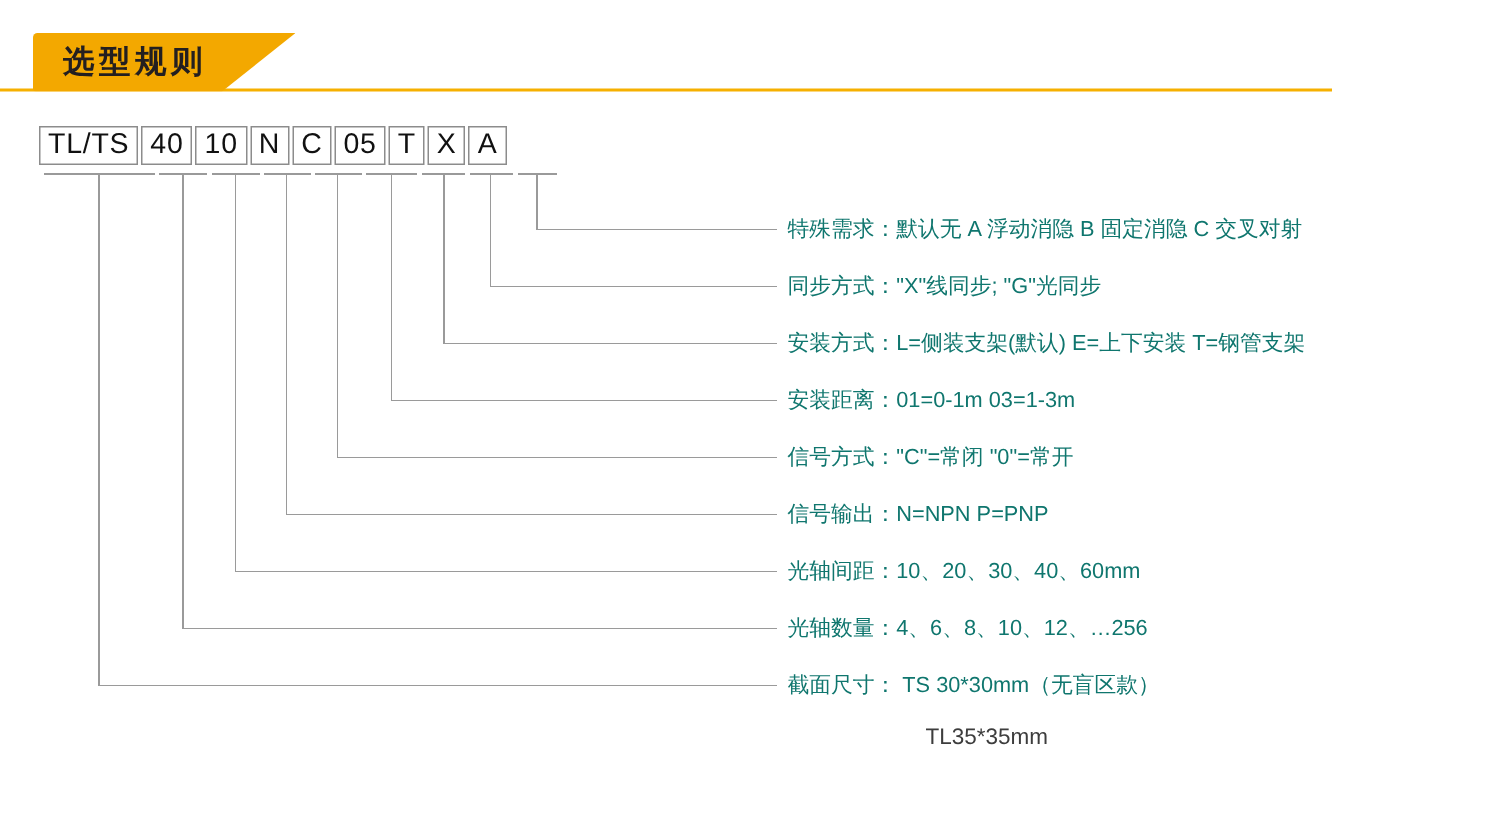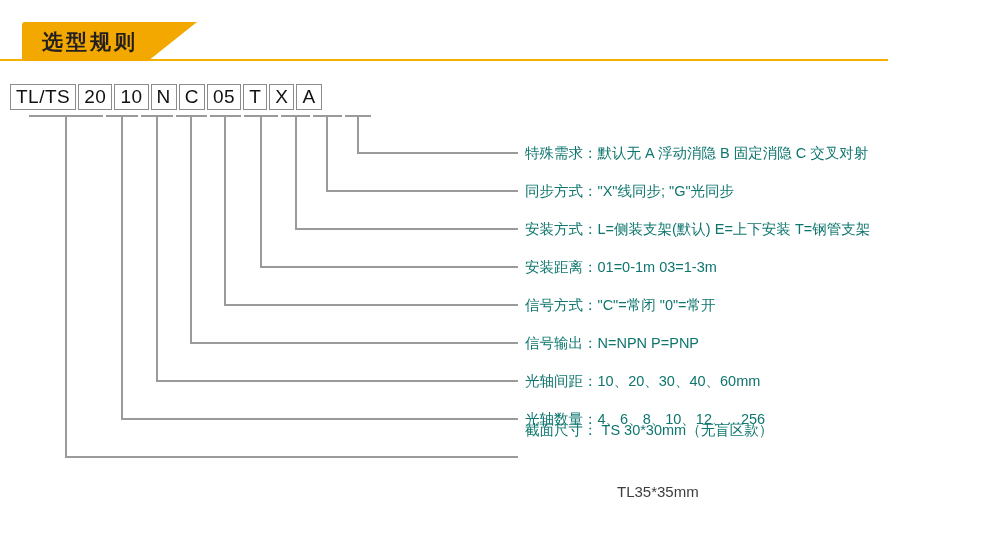--- a/index.html
+++ b/index.html
@@ -71,21 +71,21 @@
     vertical-align: super;
     font-style: normal;
     font-weight: normal;
     color: #3a3a3a;
     letter-spacing: 0;
   }
 
   
   #code-row {
     position: absolute;
-    left: 10px;
+    left: 26px;
     top: 84px;
     display: flex;
     align-items: stretch;
     gap: 2px;
   }
   .code-box {
     border: 1px solid #8c8c8c;
     background: #ffffff;
     height: 26px;
     box-sizing: border-box;
@@ -133,21 +133,21 @@
 <div id="page">
 
   <div id="header-rule"></div>
 
   <div id="section-banner"></div>
   <div id="section-banner-label">选型规则</div>
 
 
   <div id="code-row">
     <div class="code-box">TL/TS</div>
-    <div class="code-box">20</div>
+    <div class="code-box">40</div>
     <div class="code-box">10</div>
     <div class="code-box">N</div>
     <div class="code-box">C</div>
     <div class="code-box">05</div>
     <div class="code-box">T</div>
     <div class="code-box">X</div>
     <div class="code-box">A</div>
   </div>
 
   <svg id="connectors" viewBox="0 0 1000 545" width="1000" height="545" xmlns="http://www.w3.org/2000/svg">
@@ -184,16 +184,16 @@
   </svg>
 
   <div class="desc-label" style="top:144px;">特殊需求：默认无  A 浮动消隐  B 固定消隐  C 交叉对射</div>
   <div class="desc-label" style="top:182px;">同步方式："X"线同步; "G"光同步</div>
   <div class="desc-label" style="top:220px;">安装方式：L=侧装支架(默认)  E=上下安装  T=钢管支架</div>
   <div class="desc-label" style="top:258px;">安装距离：01=0-1m  03=1-3m</div>
   <div class="desc-label" style="top:296px;">信号方式："C"=常闭  "0"=常开</div>
   <div class="desc-label" style="top:334px;">信号输出：N=NPN  P=PNP</div>
   <div class="desc-label" style="top:372px;">光轴间距：10、20、30、40、60mm</div>
   <div class="desc-label" style="top:410px;">光轴数量：4、6、8、10、12、…256</div>
-  <div class="desc-label" style="top:421px;">截面尺寸： TS 30*30mm（无盲区款）</div>
+  <div class="desc-label" style="top:448px;">截面尺寸： TS 30*30mm（无盲区款）</div>
   <div class="desc-sub" style="top:483px;">TL35*35mm</div>
 
 </div>
 
 </body></html>

